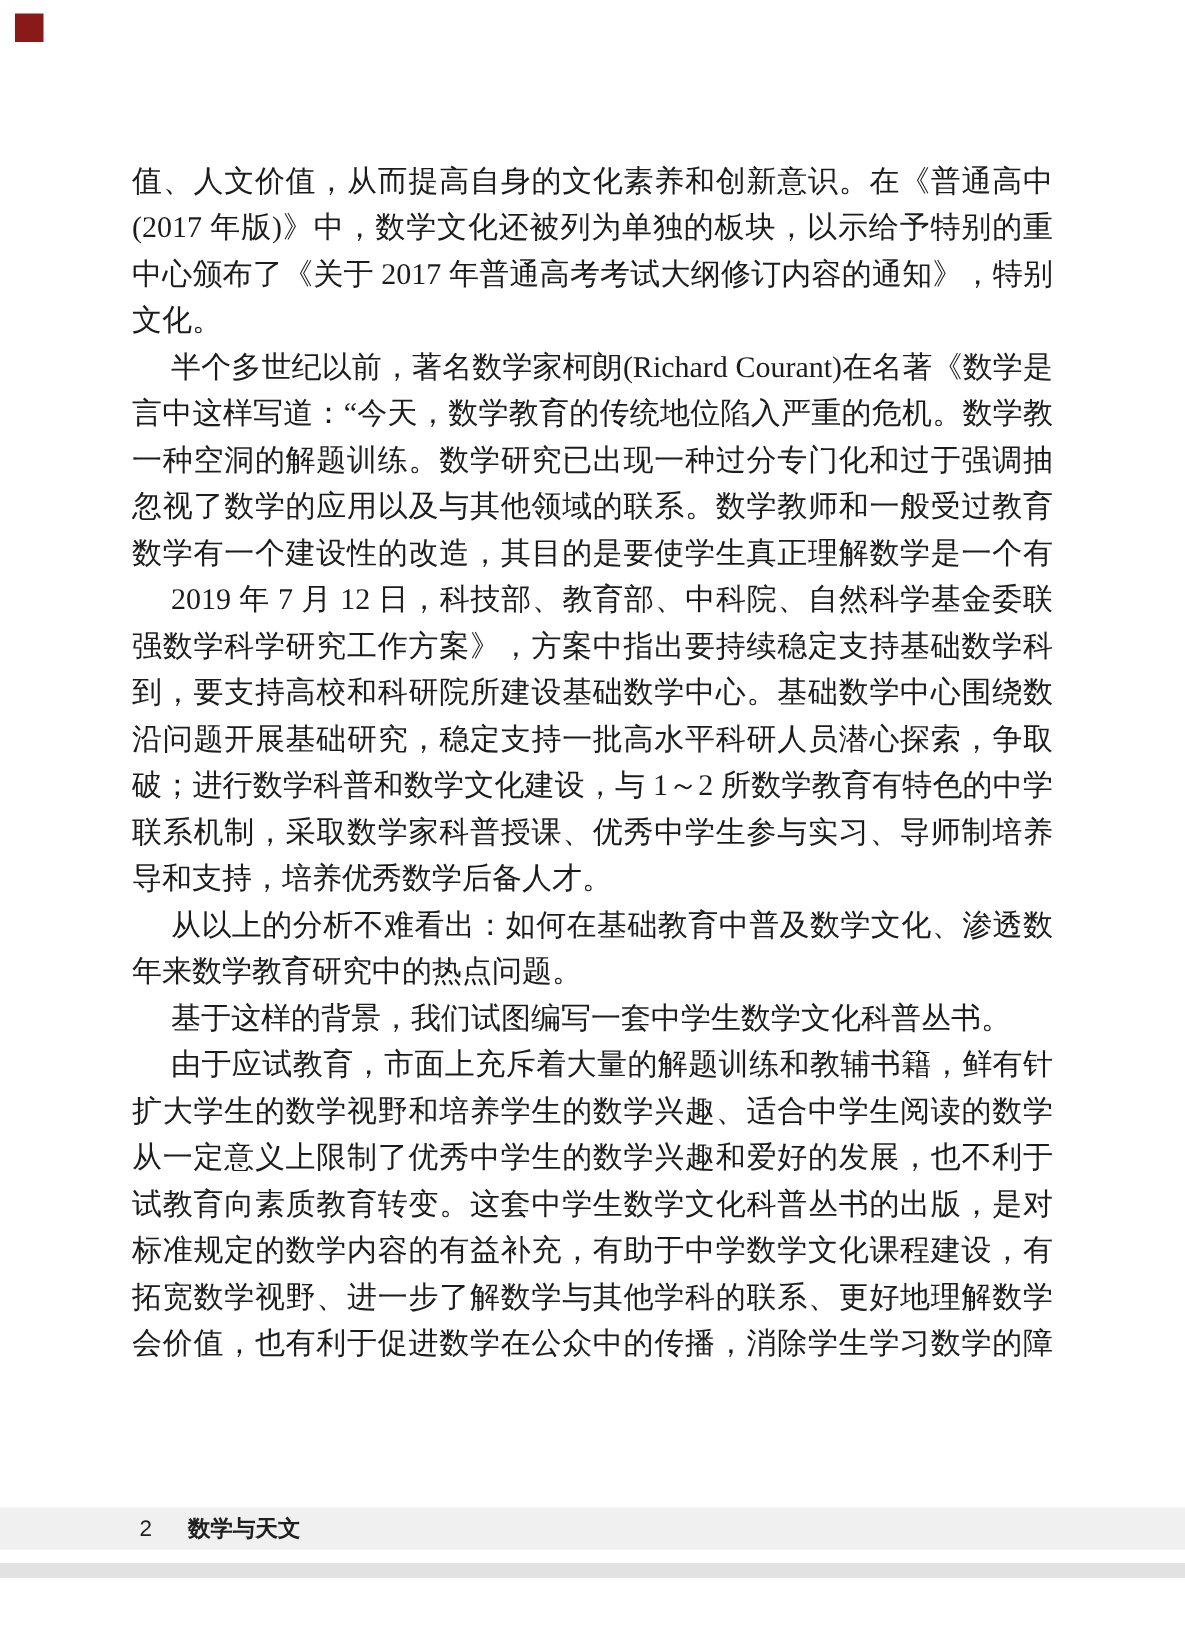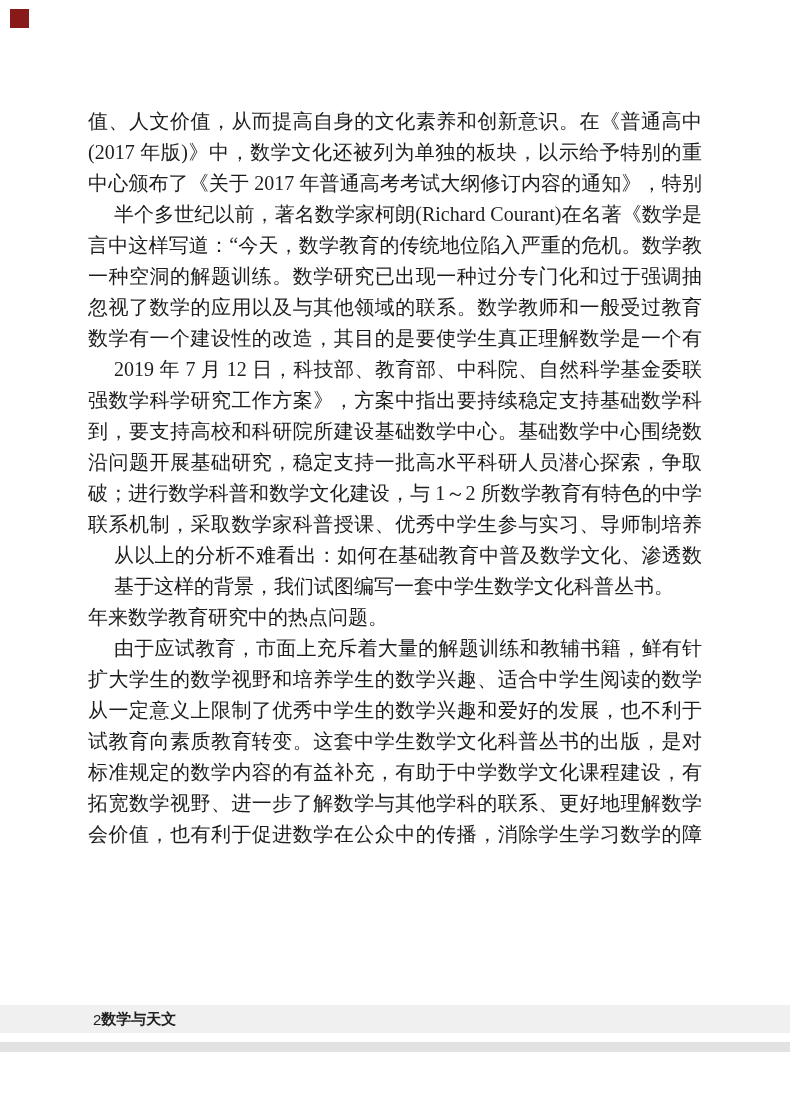--- a/index.html
+++ b/index.html
@@ -33,51 +33,53 @@
   .line.indent { padding-left: 26px; }
   .footer-bar {
     position: absolute; left: 0; top: 1005px;
     width: 790px; height: 28px;
     display: flex; align-items: center;
     padding-left: 93px;
     font-family: "Liberation Sans", "DejaVu Sans", sans-serif;
     font-size: 15px; color: #1f1f1f;
   }
   .footer-pagenum { font-weight: 400; }
-  .footer-title { font-weight: 700; margin-left: 0; font-family: Liberation Mono, monospace; }
+  .footer-title { font-weight: 700; margin-left: 24px; font-family: Liberation Mono, monospace; }
   .footer-strip {
     position: absolute; left: 0; top: 1042px;
     width: 790px; height: 10px;
   }
 </style>
 </head>
 <body>
 
 <div class="page">
 
   <div class="corner-marker" style="background: rgb(138, 26, 26);"></div>
 
   <div class="textblock" style="color: rgb(28, 28, 28);">
       <div class="line just">值、人文价值，从而提高自身的文化素养和创新意识。在《普通高中数学课程标准</div>
       <div class="line just">(2017 年版)》中，数学文化还被列为单独的板块，以示给予特别的重视。教育部考试</div>
       <div class="line just">中心颁布了《关于 2017 年普通高考考试大纲修订内容的通知》，特别提出要关注数学</div>
+      <div class="line">文化。</div>
       <div class="line indent just">半个多世纪以前，著名数学家柯朗(Richard Courant)在名著《数学是什么》的序</div>
       <div class="line just">言中这样写道：“今天，数学教育的传统地位陷入严重的危机。数学教学有时竟变成</div>
       <div class="line just">一种空洞的解题训练。数学研究已出现一种过分专门化和过于强调抽象的趋势，而</div>
       <div class="line just">忽视了数学的应用以及与其他领域的联系。数学教师和一般受过教育的人都要求对</div>
       <div class="line just">数学有一个建设性的改造，其目的是要使学生真正理解数学是一个有机整体，是科学</div>
       <div class="line indent just">2019 年 7 月 12 日，科技部、教育部、中科院、自然科学基金委联合颁布了《关于加</div>
       <div class="line just">强数学科学研究工作方案》，方案中指出要持续稳定支持基础数学科学，其中特别提</div>
       <div class="line just">到，要支持高校和科研院所建设基础数学中心。基础数学中心围绕数学学科重大前</div>
       <div class="line just">沿问题开展基础研究，稳定支持一批高水平科研人员潜心探索，争取重大原创性突</div>
       <div class="line just">破；进行数学科普和数学文化建设，与 1～2 所数学教育有特色的中学建立对口交流</div>
       <div class="line just">联系机制，采取数学家科普授课、优秀中学生参与实习、导师制培养方式进行挂钩指</div>
+      <div class="line">导和支持，培养优秀数学后备人才。</div>
       <div class="line indent just">从以上的分析不难看出：如何在基础教育中普及数学文化、渗透数学文化成了近</div>
+      <div class="line">年来数学教育研究中的热点问题。</div>
       <div class="line indent">基于这样的背景，我们试图编写一套中学生数学文化科普丛书。</div>
-      <div class="line">年来数学教育研究中的热点问题。</div>
       <div class="line indent just">由于应试教育，市面上充斥着大量的解题训练和教辅书籍，鲜有针对性强、旨在</div>
       <div class="line just">扩大学生的数学视野和培养学生的数学兴趣、适合中学生阅读的数学文化著作。这</div>
       <div class="line just">从一定意义上限制了优秀中学生的数学兴趣和爱好的发展，也不利于数学教育从应</div>
       <div class="line just">试教育向素质教育转变。这套中学生数学文化科普丛书的出版，是对国家数学课程</div>
       <div class="line just">标准规定的数学内容的有益补充，有助于中学数学文化课程建设，有助于数学优等生</div>
       <div class="line just">拓宽数学视野、进一步了解数学与其他学科的联系、更好地理解数学的应用价值和社</div>
       <div class="line just">会价值，也有利于促进数学在公众中的传播，消除学生学习数学的障碍，改变数学在</div>
     </div>
 
   <div class="footer-bar" style="background: rgb(240, 240, 240);">

